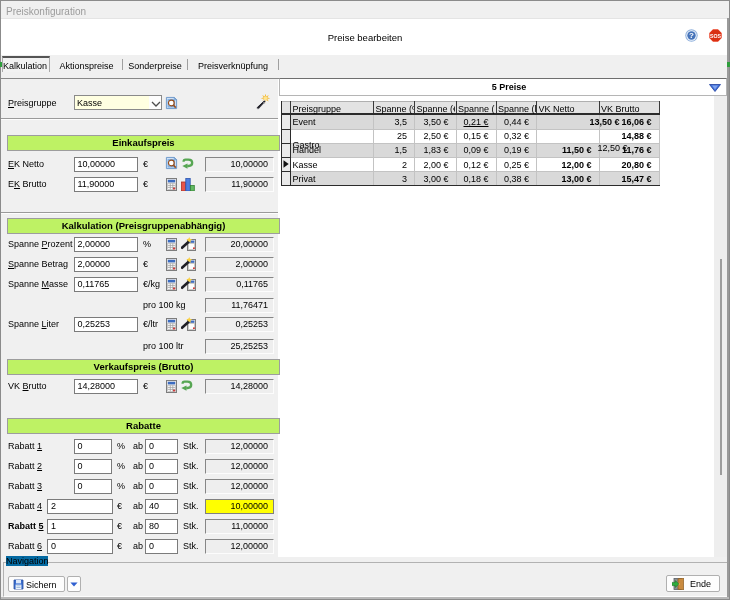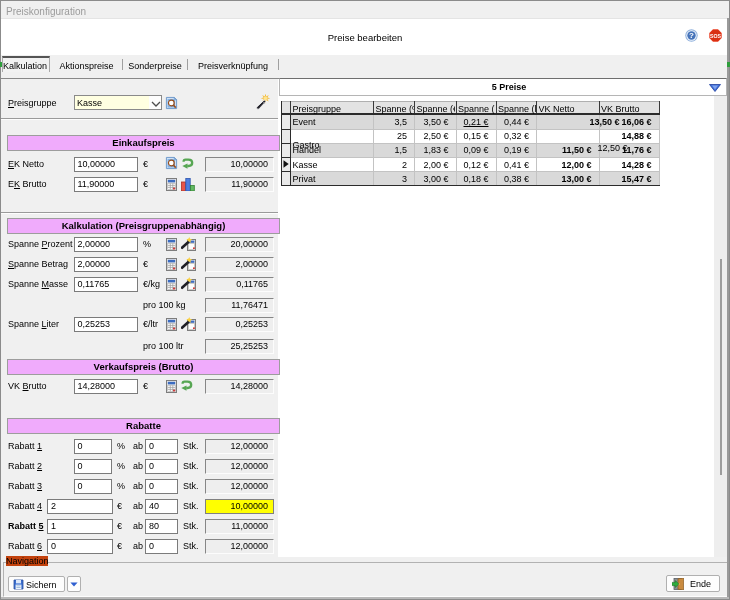--- a/index.html
+++ b/index.html
@@ -1,20 +1,20 @@
 <!DOCTYPE html>
 <html><head><meta charset="utf-8">
 <style>
 html,body{margin:0;padding:0;}
 body{width:730px;height:600px;position:relative;font-family:"Liberation Sans",sans-serif;font-size:9px;color:#000;background:#f0f0f0;overflow:hidden;}
 .abs{position:absolute;}
 u{text-decoration:underline;}
 .inp{position:absolute;height:13px;border:1px solid #7b7b7b;background:#fff;font-size:9px;line-height:13px;padding-left:3px;}
 .ro{position:absolute;height:13px;border-top:1px solid #868686;border-left:1px solid #868686;border-bottom:1px solid #fcfcfc;border-right:1px solid #fcfcfc;background:#eeeeee;font-size:9px;line-height:13px;text-align:right;padding-right:5px;}
-.bar{position:absolute;left:7px;width:271px;height:14px;border:1px solid #9d9d9d;background:#f0abfc;font-weight:bold;font-size:9.5px;line-height:14px;text-align:center;}
+.bar{position:absolute;left:7px;width:271px;height:14px;border:1px solid #9d9d9d;background:#bef264;font-weight:bold;font-size:9.5px;line-height:14px;text-align:center;}
 .lbl{position:absolute;left:8px;font-size:9px;line-height:15px;}
 .unit{position:absolute;left:143px;font-size:9px;line-height:15px;}
 .hline{position:absolute;left:1px;width:277px;height:1px;background:#9a9a9a;border-bottom:1px solid #fdfdfd;}
 .cell{position:absolute;font-size:9px;line-height:14px;white-space:nowrap;overflow:hidden;}
 .num{text-align:right;}
 </style></head>
 <body>
 
 <div class="abs" style="left:0;top:0;width:730px;height:600px;border:1px solid #8b8b8b;box-sizing:border-box;z-index:90;pointer-events:none;"></div>
 <div class="abs" style="left:727px;top:18px;width:2px;height:579px;background:#9a9a9a;z-index:91;"></div>
@@ -334,39 +334,39 @@
     <div class="cell num" style="left:92px;top:42.900000000000006px;width:34px;">1,5</div>
     <div class="cell num" style="left:133px;top:42.900000000000006px;width:34.5px;">1,83 €</div>
     <div class="cell num" style="left:174.5px;top:42.900000000000006px;width:33.0px;">0,09 €</div>
     <div class="cell num" style="left:214.5px;top:42.900000000000006px;width:33.5px;">0,19 €</div>
     <div class="cell num" style="left:255px;top:42.900000000000006px;width:55.5px;font-weight:bold;">11,50 €</div>
     <div class="cell num" style="left:317.5px;top:42.900000000000006px;width:53.10000000000002px;font-weight:bold;">11,76 €</div>
     <div class="cell" style="left:11.5px;top:57.0px;width:79px;">Kasse</div>
     <div class="cell num" style="left:92px;top:57.0px;width:34px;">2</div>
     <div class="cell num" style="left:133px;top:57.0px;width:34.5px;">2,00 €</div>
     <div class="cell num" style="left:174.5px;top:57.0px;width:33.0px;">0,12 €</div>
-    <div class="cell num" style="left:214.5px;top:57.0px;width:33.5px;">0,41 €</div>
+    <div class="cell num" style="left:214.5px;top:57.0px;width:33.5px;">0,25 €</div>
     <div class="cell num" style="left:255px;top:57.0px;width:55.5px;font-weight:bold;text-align:right;">12,00 €</div>
-    <div class="cell num" style="left:317.5px;top:57.0px;width:53.10000000000002px;font-weight:bold;">14,28 €</div>
+    <div class="cell num" style="left:317.5px;top:57.0px;width:53.10000000000002px;font-weight:bold;">20,80 €</div>
     <div class="cell" style="left:11.5px;top:71.10000000000001px;width:79px;">Privat</div>
     <div class="cell num" style="left:92px;top:71.10000000000001px;width:34px;">3</div>
     <div class="cell num" style="left:133px;top:71.10000000000001px;width:34.5px;">3,00 €</div>
     <div class="cell num" style="left:174.5px;top:71.10000000000001px;width:33.0px;">0,18 €</div>
     <div class="cell num" style="left:214.5px;top:71.10000000000001px;width:33.5px;">0,38 €</div>
     <div class="cell num" style="left:255px;top:71.10000000000001px;width:55.5px;font-weight:bold;">13,00 €</div>
     <div class="cell num" style="left:317.5px;top:71.10000000000001px;width:53.10000000000002px;font-weight:bold;">15,47 €</div>
     <svg class="abs" style="left:2px;top:59.5px;" width="6" height="8" viewBox="0 0 6 8">
       <polygon points="0.5,0.3 5.7,4 0.5,7.7" fill="#111"></polygon>
     </svg>
   </div>
 <div class="abs" style="left:714px;top:96px;width:13px;height:461px;background:#eeeeee;"></div>
 <div class="abs" style="left:720px;top:259px;width:2px;height:216px;background:#9d9d9d;"></div>
 <div class="abs" style="left:1px;top:557px;width:728px;height:40px;background:#f0f0f0;"></div>
 <div class="abs" style="left:3px;top:562px;width:723px;height:33px;border:1px solid #bdbdbd;border-color:#b2b2b2 #fdfdfd #fdfdfd #b2b2b2;"></div>
-<div class="abs" style="left:6px;top:556px;width:42px;background:#c2410c;text-align:center;font-size:9px;">Navigation</div>
+<div class="abs" style="left:6px;top:556px;width:42px;background:#0369a1;text-align:center;font-size:9px;">Navigation</div>
 
 <div class="abs" style="left:8px;top:576px;width:57px;height:16px;background:#fdfdfd;border:1px solid #b0b0b0;border-radius:2px;box-sizing:border-box;"></div>
 <svg class="abs" style="left:13px;top:579px;" width="11" height="11" viewBox="0 0 11 11">
  <path d="M1 1 L10 1 L10 10 L1 10 Z" fill="#3b6fd0" stroke="#2a4f9e" stroke-width="0.8"></path>
  <rect x="3" y="1" width="5" height="3.4" fill="#dce8fa"></rect>
  <rect x="2.6" y="5.6" width="5.8" height="4.4" fill="#eef4fd"></rect>
  <rect x="3.4" y="6.4" width="4.2" height="0.9" fill="#9db8d8"></rect>
  <rect x="3.4" y="8" width="4.2" height="0.9" fill="#9db8d8"></rect>
 </svg>
 <div class="abs" style="left:26px;top:580px;font-size:9px;">Sichern</div>

